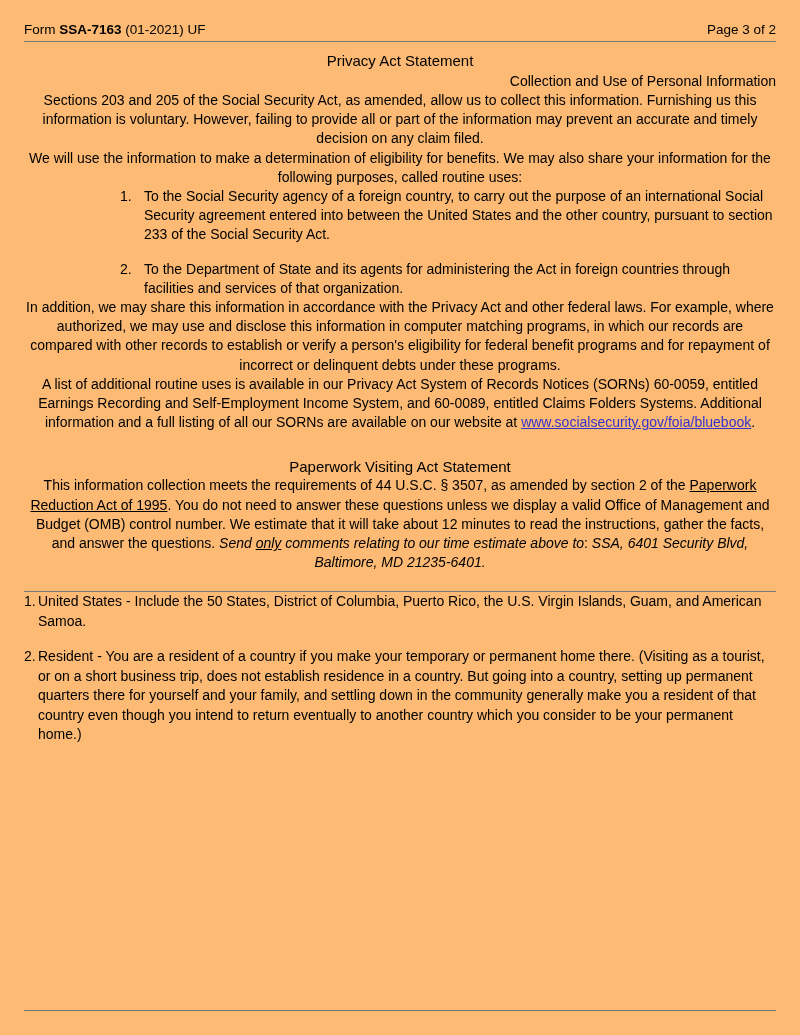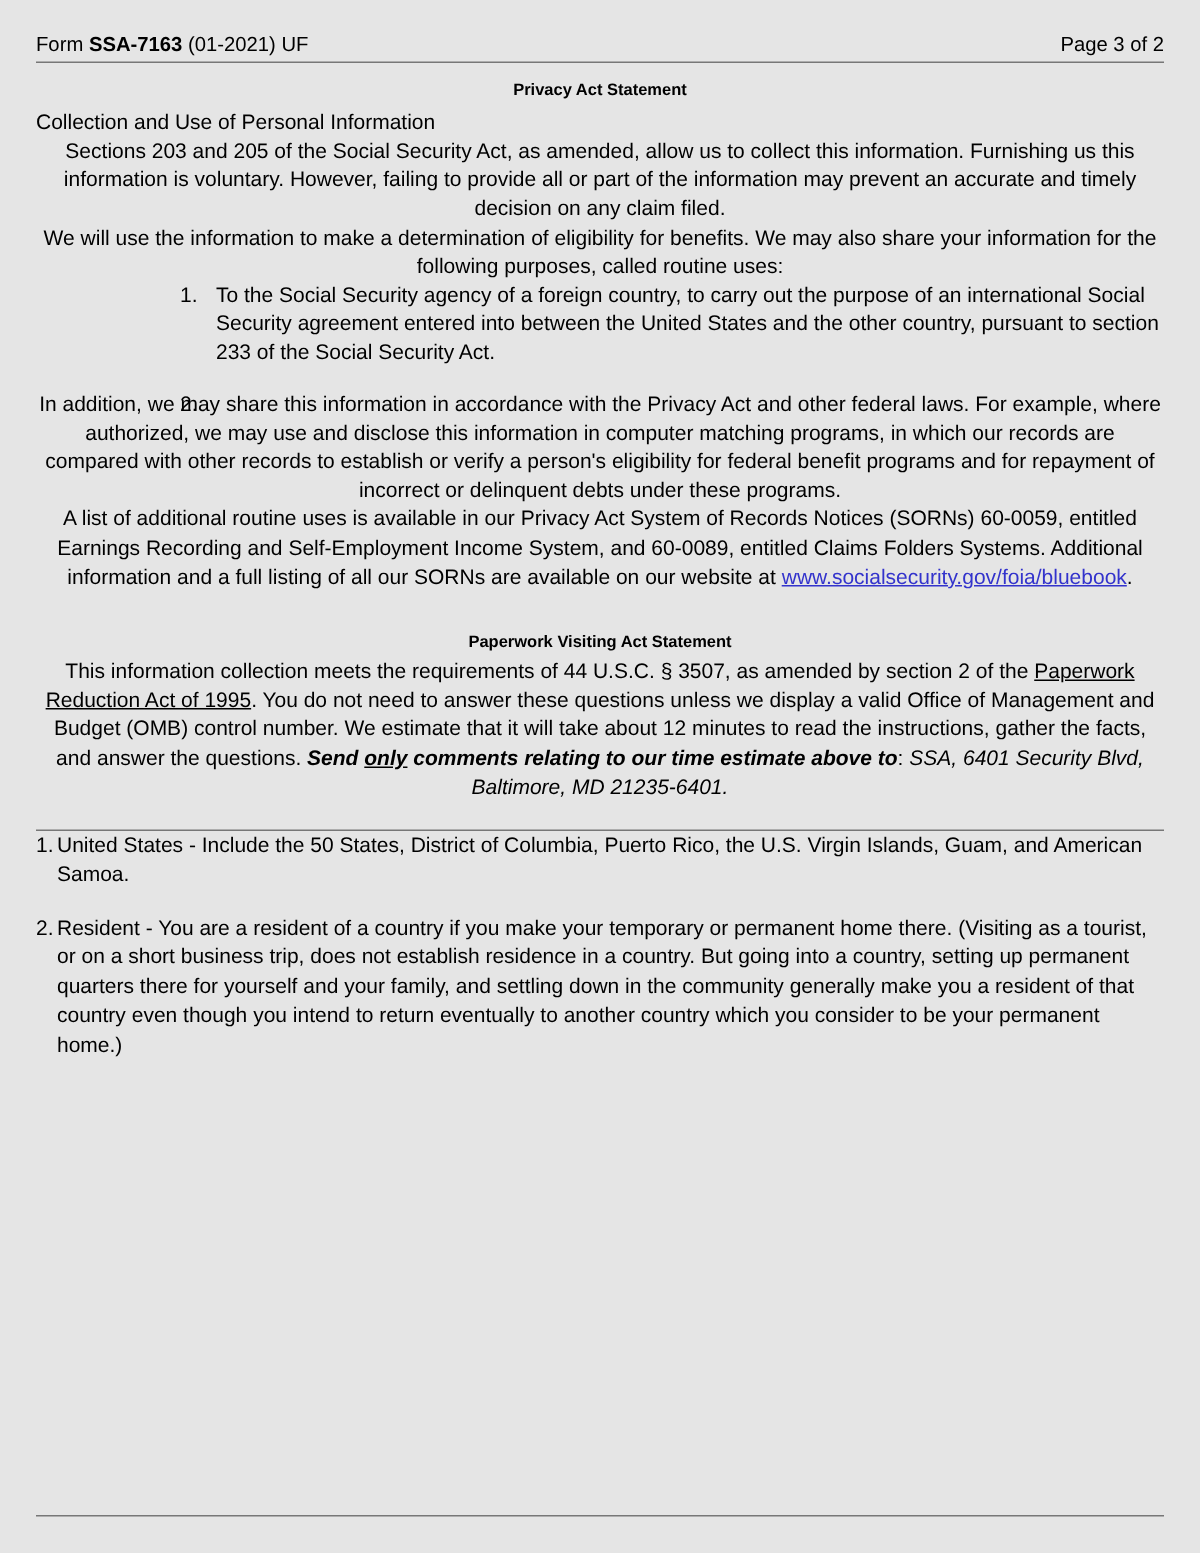--- a/index.html
+++ b/index.html
@@ -8,21 +8,21 @@
     background: #ffffff;
   }
   body {
     font-family: "Liberation Sans", sans-serif;
     color: #000000;
   }
   .page {
     position: relative;
     width: 800px;
     height: 1035px;
-    background: #e5e5e5;
+    background: #fdba74;
     box-sizing: border-box;
     overflow: hidden;
   }
   .content {
     position: absolute;
     left: 24px;
     top: 0;
     width: 752px;
   }
 
@@ -43,28 +43,28 @@
     border: 0;
     border-top: 1px solid #777777;
     margin: 0;
     height: 0;
   }
   .rule-header { margin-top: 3px; }
 
   
   .section-title {
     text-align: center;
-    font-size: 11px;
-    font-weight: bold;
+    font-size: 15px;
+    font-weight: normal;
     line-height: 19px;
     margin: 0;
   }
   .title-main { margin-top: 9px; }
   .section-subtitle {
-    text-align: left;
+    text-align: right;
     font-size: 14px;
     font-weight: normal;
     line-height: 19px;
     margin: 2px 0 0 0;
   }
 
   
   p.body {
     font-size: 14px;
     line-height: 19.2px;
@@ -116,21 +116,21 @@
     position: absolute;
     left: 0;
     top: 0;
   }
 
   a.link {
     color: #3333cc;
     text-decoration: underline;
   }
   .uline { text-decoration: underline; }
-  .bi { font-weight: bold; font-style: italic; }
+  .bi { font-weight: normal; font-style: italic; }
   .ital { font-style: italic; }
 
   .rule-divider { margin-top: 19px; }
 
   .footer-rule {
     position: absolute;
     left: 24px;
     width: 752px;
     top: 1010px;
   }
@@ -154,20 +154,21 @@
 
     <p class="body gap-md">We will use the information to make a determination of eligibility for benefits.  We may also share your information for the following purposes, called routine uses:</p>
 
     <ol class="num-list gap-md">
       <li>
         <span class="marker">1.</span>
         <span class="li-text">To the Social Security agency of a foreign country, to carry out the purpose of an international Social Security agreement entered into between the United States and the other country, pursuant to section 233 of the Social Security Act.</span>
       </li>
       <li>
         <span class="marker">2.</span>
+        <span class="li-text">To the Department of State and its agents for administering the Act in foreign countries through facilities and services of that organization.</span>
       </li>
     </ol>
 
     <p class="body gap-md">In addition, we may share this information in accordance with the Privacy Act and other federal laws.  For example, where authorized, we may use and disclose this information in computer matching programs, in which our records are compared with other records to establish or verify a person's eligibility for federal benefit programs and for repayment of incorrect or delinquent debts under these programs.</p>
 
     <p class="body gap-md"><span>A list of additional routine uses is available in our Privacy Act System of Records Notices (SORNs) 60-0059, entitled Earnings Recording and Self-Employment Income System, and 60-0089, entitled Claims Folders Systems.  Additional information and a full listing of all our SORNs are available on our website at </span><a class="link" href="#">www.socialsecurity.gov/foia/bluebook</a><span>.</span></p>
 
     <h2 class="section-title gap-lg">Paperwork Visiting Act Statement</h2>
 
     <p class="body gap-lg"><span>This information collection meets the requirements of 44 U.S.C. § 3507, as amended by section 2 of the </span><span class="uline">Paperwork Reduction Act of 1995</span><span>.  You do not need to answer these questions unless we display a valid Office of Management and Budget (OMB) control number.  We estimate that it will take about 12 minutes to read the instructions, gather the facts, and answer the questions.  </span><span class="bi">Send </span><span class="bi uline">only</span><span class="bi"> comments relating to our time estimate above to</span><span>:  </span><span class="ital">SSA, 6401 Security Blvd, Baltimore, MD  21235-6401.</span></p>

